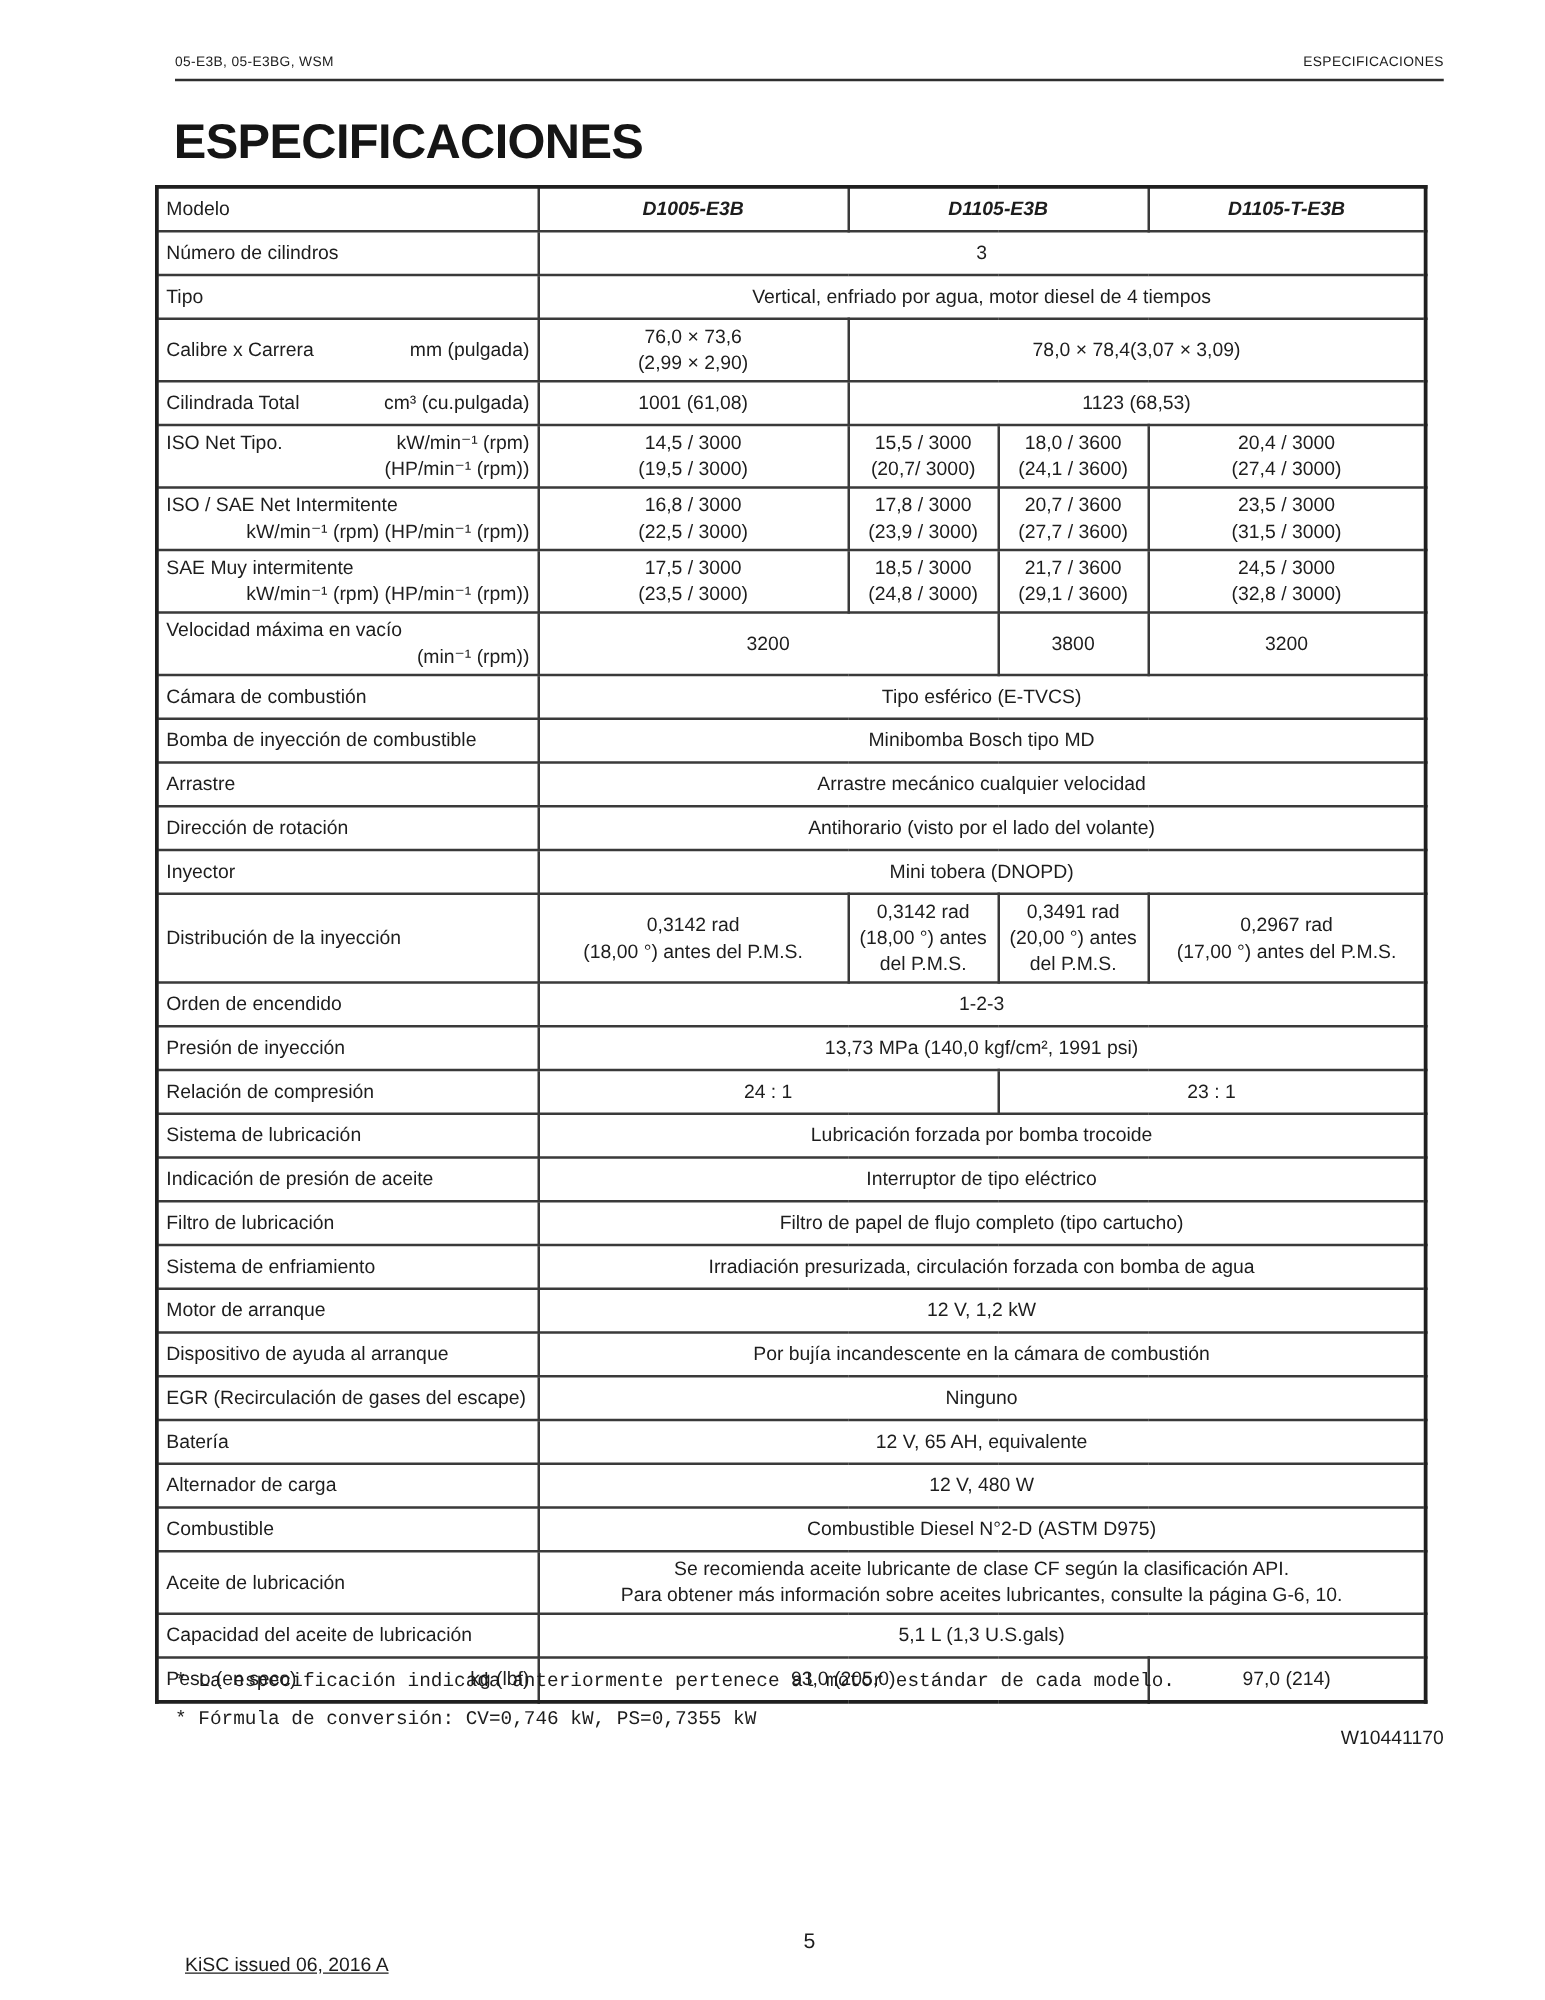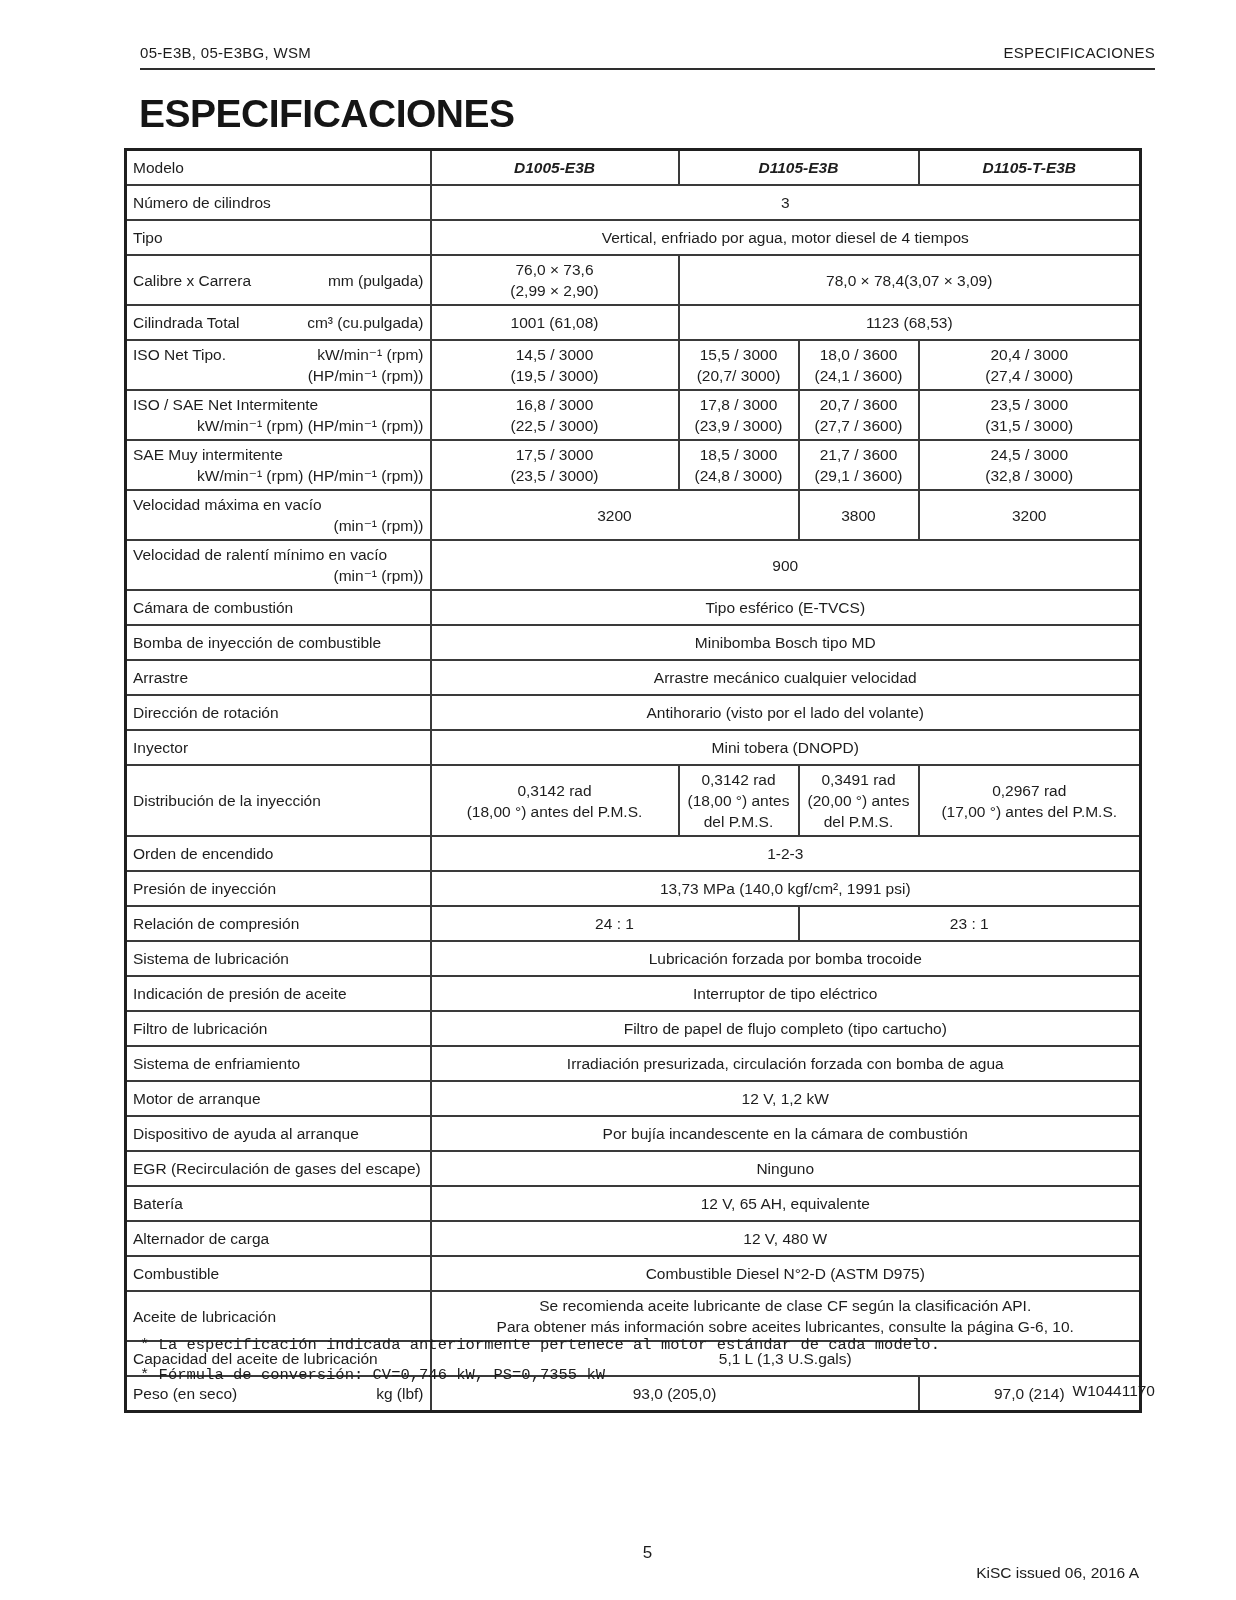--- a/index.html
+++ b/index.html
@@ -5,21 +5,21 @@
   html,body{margin:0;padding:0;background:#e8e8e8;}
   .page{
     position:relative;width:1236px;height:1600px;background:#ffffff;
     font-family:"Liberation Sans","DejaVu Sans",sans-serif;
     color:#1c1c1c;overflow:hidden;margin:0 auto;
   }
   
   .hdr{
     position:absolute;left:140px;width:1015px;top:44px;
     display:flex;justify-content:space-between;align-items:flex-end;
-    font-size:15px;letter-spacing:.3px;
+    font-size:11px;letter-spacing:.3px;
     border-bottom:2.5px solid #2e2e2e;padding-bottom:7px;
   }
   
   .title{
     position:absolute;left:139px;top:92px;
     font-size:39px;font-weight:bold;letter-spacing:-.5px;color:#151515;
   }
   
   table.spec{
     position:absolute;left:124px;top:148px;width:1015px;
@@ -51,22 +51,22 @@
   .doccode{
     position:absolute;left:140px;top:1382px;width:1015px;
     text-align:right;font-size:15.5px;
   }
   
   .pageno{
     position:absolute;left:140px;top:1543px;width:1015px;
     text-align:center;font-size:17px;
   }
   .issue{
-    position:absolute;left:124px;top:1564px;width:1015px;
-    text-align:right;font-size:15.5px;
+    position:absolute;left:148px;top:1564px;width:1015px;
+    font-size:15.5px;text-decoration:underline;
   }
 </style>
 </head>
 <body>
 
 <div class="page">
 
   <div class="hdr">
     <span>05-E3B, 05-E3BG, WSM</span>
     <span>ESPECIFICACIONES</span>
@@ -212,29 +212,20 @@
             </div>
             <div class="l2">(min⁻¹ (rpm))</div>
           </td>
           <td class="val" colspan="2">3200</td>
           <td class="val">3800</td>
           <td class="val">3200</td>
         </tr>
         <tr>
           <td class="lab">
             <div class="l1">
-              <span>Velocidad de ralentí mínimo en vacío</span>
-            </div>
-            <div class="l2">(min⁻¹ (rpm))</div>
-          </td>
-          <td class="val" colspan="4">900</td>
-        </tr>
-        <tr>
-          <td class="lab">
-            <div class="l1">
               <span>Cámara de combustión</span>
             </div>
           </td>
           <td class="val" colspan="4">Tipo esférico (E-TVCS)</td>
         </tr>
         <tr>
           <td class="lab">
             <div class="l1">
               <span>Bomba de inyección de combustible</span>
             </div>

